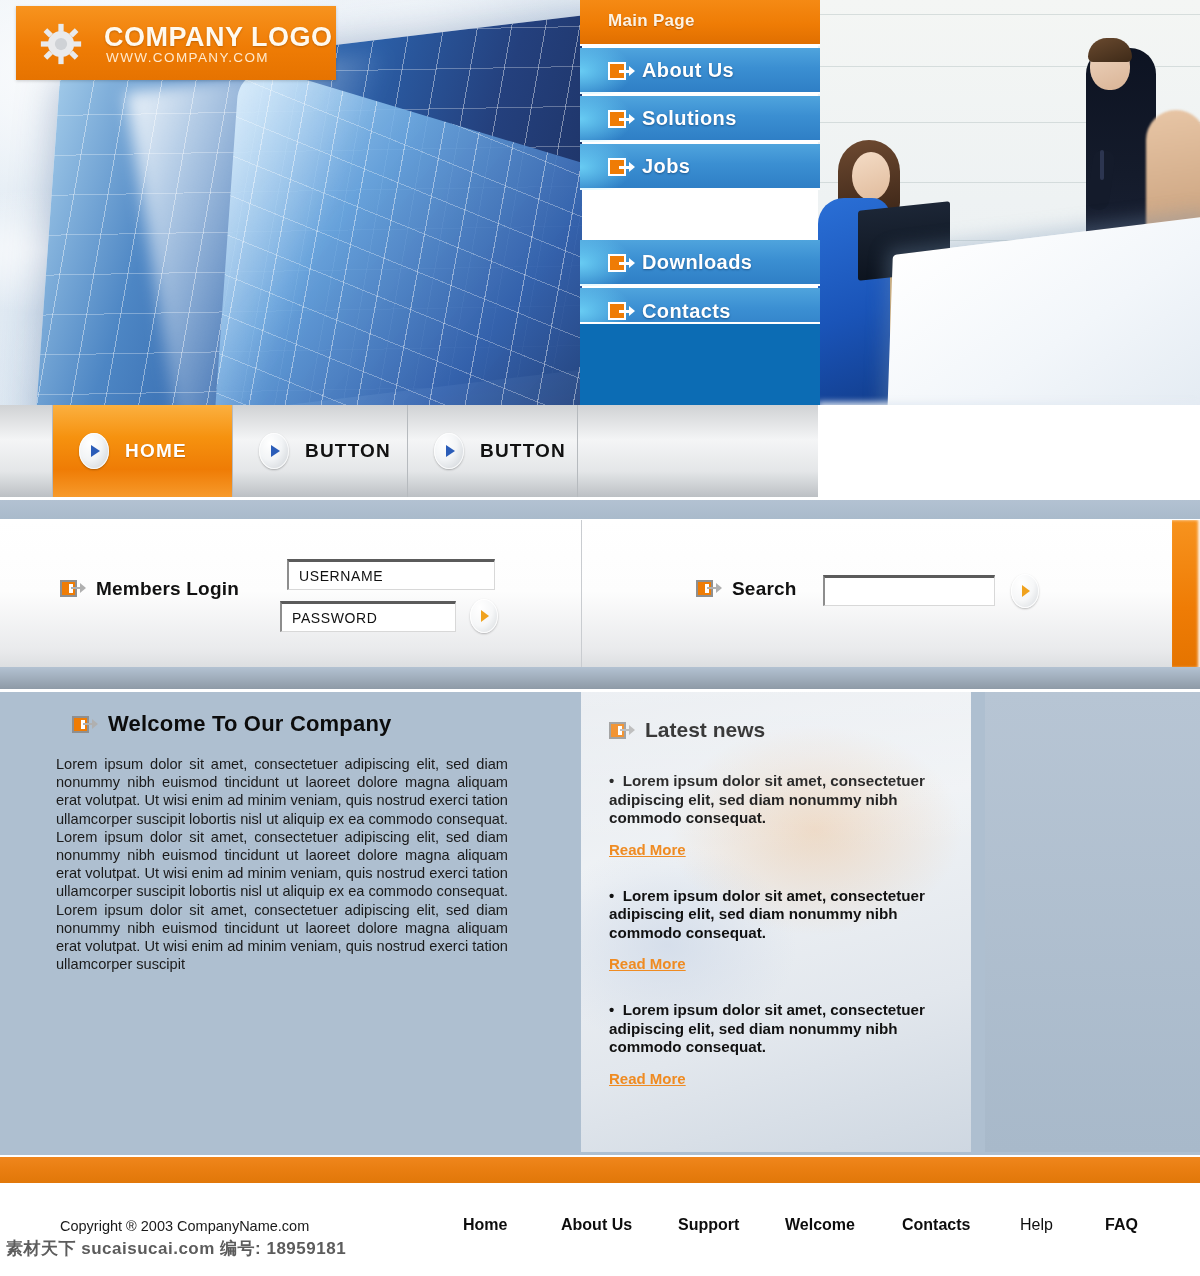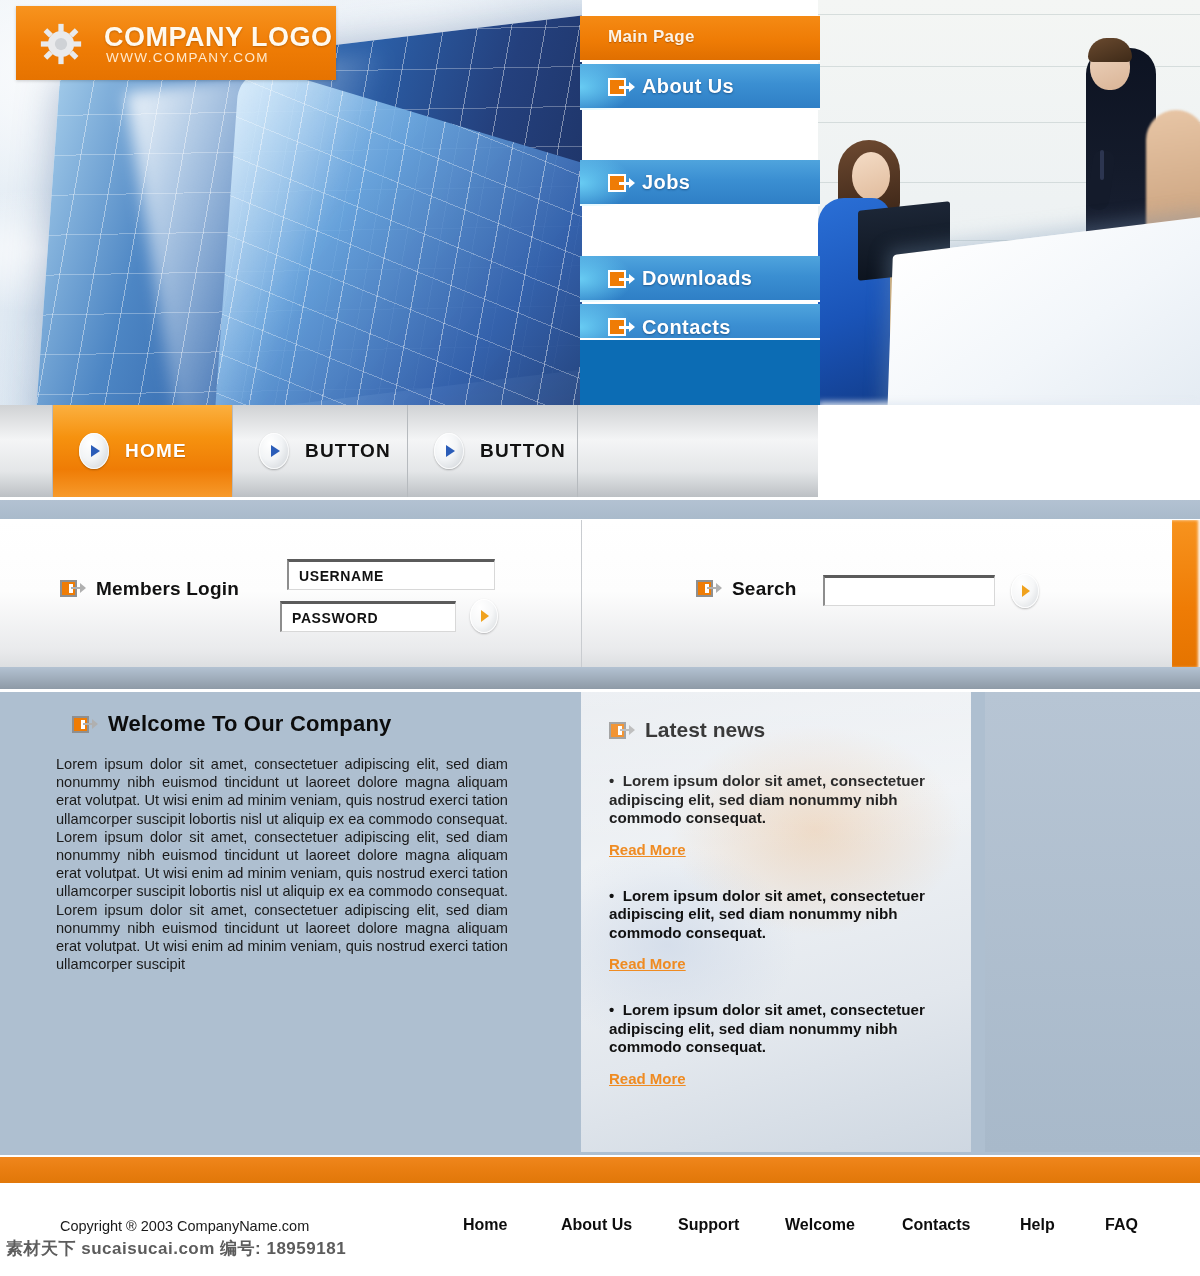--- a/index.html
+++ b/index.html
@@ -117,21 +117,21 @@
     background:linear-gradient(170deg,#e8c6a6,#caa27e);
     filter:blur(1px);
   }
   .office-blur-bottom{
     position:absolute;left:0;top:402px;width:382px;height:98px;
     background:linear-gradient(180deg,rgba(228,235,243,.9),rgba(205,216,228,.95));
     filter:blur(3px);
   }
 
   
-  .vnav{position:absolute;left:580px;top:16px;width:240px;height:290px;}
+  .vnav{position:absolute;left:580px;top:0;width:240px;height:290px;}
   .vnav-item{position:absolute;left:0;width:240px;box-sizing:border-box;}
   .vnav-main{
     top:0;height:46px;
     background:linear-gradient(180deg,#f58a14 0%,#ef7c05 55%,#e06f00 100%);
     border-bottom:2px solid #ffffff;
   }
   .vnav-main span{
     position:absolute;left:28px;top:11px;
     color:#fdf3e4;font-size:17px;font-weight:bold;letter-spacing:.3px;
     text-shadow:0 1px 1px rgba(150,70,0,.6);
@@ -241,21 +241,21 @@
   .lbl-search{
     position:absolute;left:696px;top:578px;font-size:19px;font-weight:bold;color:#111;
     letter-spacing:.2px;
   }
   .tbox{
     position:absolute;box-sizing:border-box;
     background:#ffffff;
     border:1px solid #d8d8d8;
     border-top:3px solid #5b5b5b;
     border-left:2px solid #8d8d8d;
-    font-size:14px;font-weight:bold;color:#111;
+    font-size:14px;font-weight:normal;color:#111;
     padding:0 0 0 10px;letter-spacing:.6px;
     line-height:26px;
     font-family:"Liberation Sans", sans-serif;
   }
   #user-field{left:287px;top:559px;width:208px;height:31px;}
   #pass-field{left:280px;top:601px;width:176px;height:31px;}
   #search-field{left:823px;top:575px;width:172px;height:31px;}
   .gobtn{
     position:absolute;width:28px;height:34px;border-radius:50%;
     background:radial-gradient(ellipse at 35% 26%, #ffffff 0%, #f6f7f8 50%, #d2d6da 100%);
@@ -415,20 +415,28 @@
       </div>
 
       <div class="vnav-item vnav-link" style="top:48px">
         <span class="exit-icon">
             <i class="bx"></i>
             <i class="ar"></i>
             <i class="arh"></i>
           </span>
         <span class="lbl">About Us</span>
       </div>
+      <div class="vnav-item vnav-link" style="top:96px">
+        <span class="exit-icon">
+            <i class="bx"></i>
+            <i class="ar"></i>
+            <i class="arh"></i>
+          </span>
+        <span class="lbl">Solutions</span>
+      </div>
       <div class="vnav-item vnav-link" style="top:144px">
         <span class="exit-icon">
             <i class="bx"></i>
             <i class="ar"></i>
             <i class="arh"></i>
           </span>
         <span class="lbl">Jobs</span>
       </div>
       <div class="vnav-item vnav-link" style="top:240px">
         <span class="exit-icon">
@@ -532,18 +540,18 @@
   <div class="orange-bar"></div>
   <div class="footer"></div>
 
   <div class="copyright">Copyright ® 2003 CompanyName.com</div>
 
   <a class="fn1" style="position:absolute;font-size:16px;font-weight:bold;color:#0d0d0d;text-decoration:none;">Home</a>
   <a class="fn2" style="position:absolute;font-size:16px;font-weight:bold;color:#0d0d0d;text-decoration:none;">About Us</a>
   <a class="fn3" style="position:absolute;font-size:16px;font-weight:bold;color:#0d0d0d;text-decoration:none;">Support</a>
   <a class="fn4" style="position:absolute;font-size:16px;font-weight:bold;color:#0d0d0d;text-decoration:none;">Welcome</a>
   <a class="fn5" style="position:absolute;font-size:16px;font-weight:bold;color:#0d0d0d;text-decoration:none;">Contacts</a>
-  <a class="fn6" style="position:absolute;font-size:16px;font-weight:bold;color:#0d0d0d;text-decoration:none;">Help</a>
+  <a class="fn6" style="position:absolute;font-size:16px;font-weight:normal;color:#0d0d0d;text-decoration:none;">Help</a>
   <a class="fn7" style="position:absolute;font-size:16px;font-weight:bold;color:#0d0d0d;text-decoration:none;">FAQ</a>
 
   <div class="watermark">素材天下 sucaisucai.com 编号: 18959181</div>
 
 </div>
 
 </body></html>

